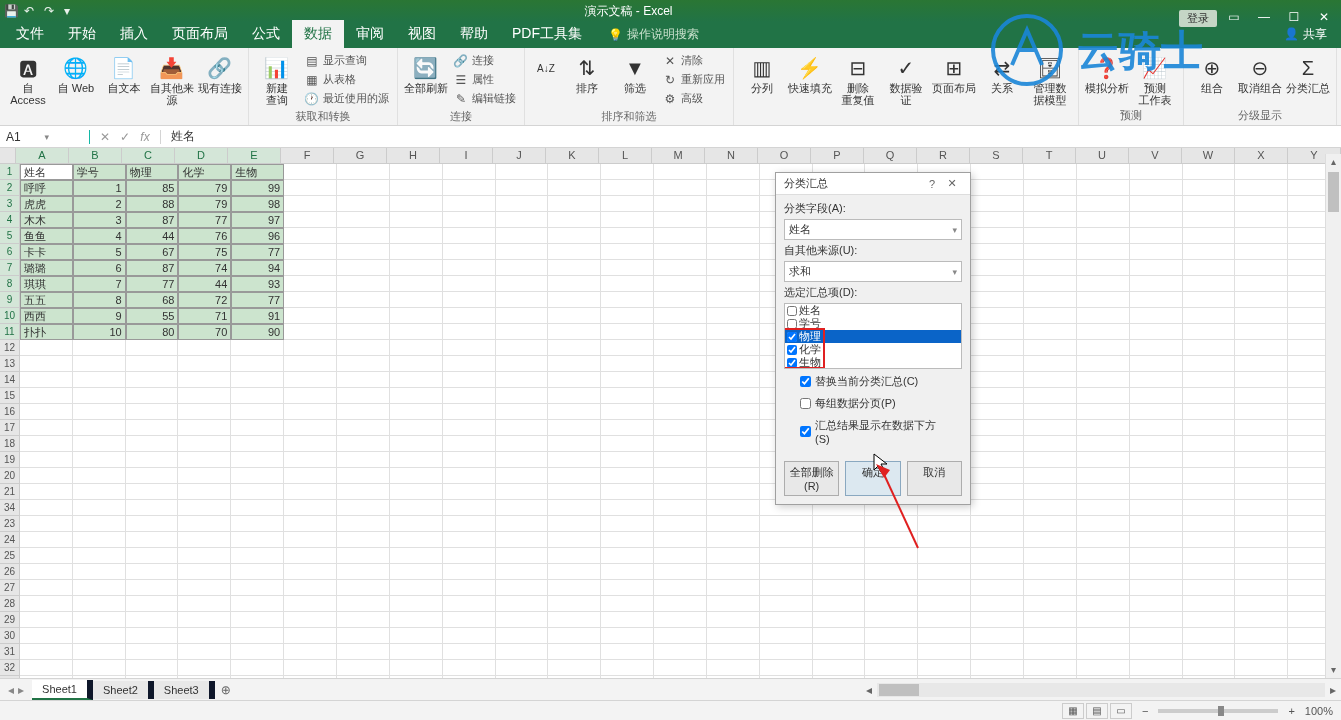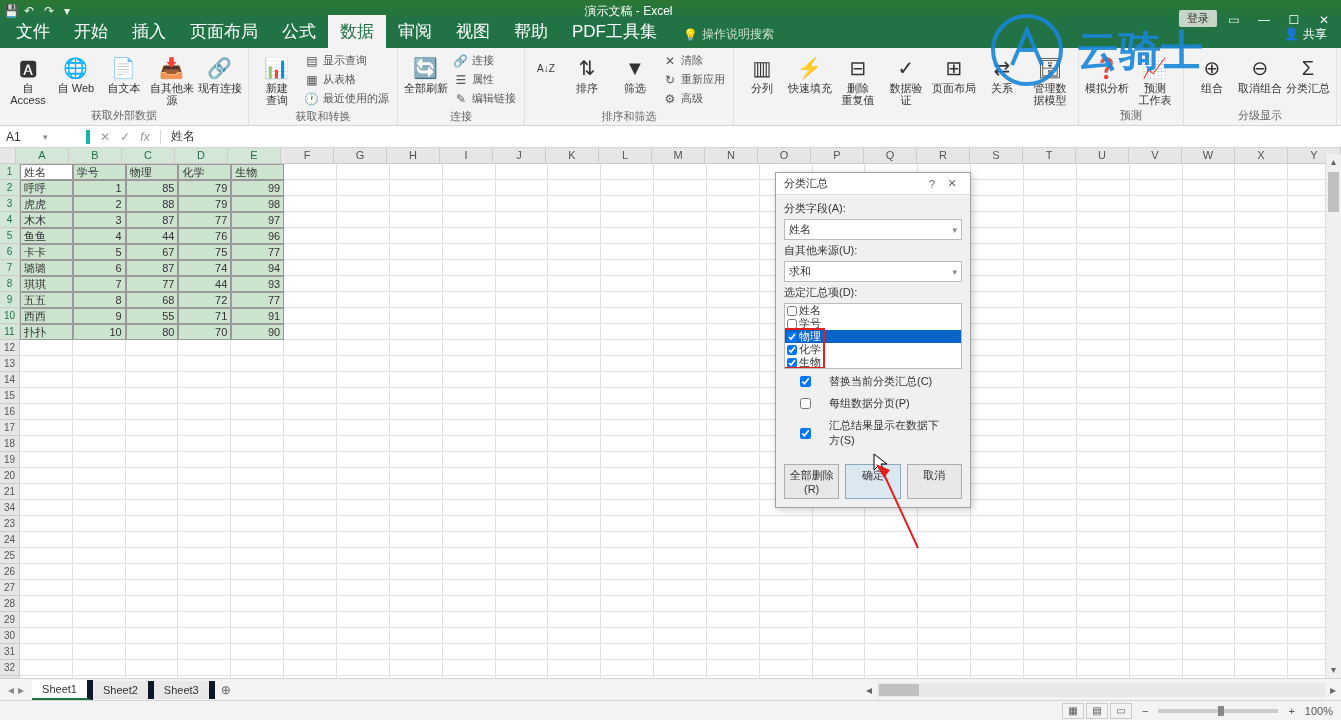--- a/index.html
+++ b/index.html
@@ -3,46 +3,46 @@
 <meta charset="utf-8">
 <style>
 * { margin: 0; padding: 0; box-sizing: border-box; font-family: "Microsoft YaHei", sans-serif; }
 body { background: #fff; font-size: 12px; color: #333; overflow: hidden; width: 1341px; height: 720px; position: relative; }
 
 
 .titlebar { height: 22px; background: linear-gradient(#2a7634, #217346); display: flex; align-items: center; padding: 0 4px; }
 .titlebar .qat { display: flex; gap: 6px; align-items: center; }
 .titlebar .qat-icon { width: 14px; height: 14px; color: #fff; opacity: 0.9; }
 .titlebar .title { flex: 1; text-align: center; color: #fff; font-size: 12px; }
-.titlebar .winctl { display: flex; gap: 4px; align-items: flex-end; margin-top: 15px; }
+.titlebar .winctl { display: flex; gap: 4px; align-items: flex-start; margin-top: 15px; }
 .titlebar .login-btn { background: #c5d6c6; color: #333; padding: 1px 8px; font-size: 11px; border-radius: 2px; }
 .titlebar .win-icon { width: 26px; text-align: center; color: #fff; font-size: 12px; }
 
 
 .tabs { height: 26px; background: #217346; display: flex; align-items: flex-end; padding-left: 4px; }
-.tab { padding: 5px 12px; color: #fff; font-size: 17px; cursor: pointer; text-align: center; }
+.tab { padding: 5px 12px; color: #fff; font-size: 14px; cursor: pointer; text-align: center; }
 .tab.active { background: #f3f3f3; color: #217346; }
 .tell-me { display: flex; align-items: center; color: #c8e0cc; margin-left: 10px; gap: 4px; padding: 5px 4px; }
 .share { margin-left: auto; padding: 5px 14px; color: #fff; }
 
 
 .ribbon { height: 78px; background: #f3f3f3; border-bottom: 1px solid #d4d4d4; display: flex; }
 .rgroup { display: flex; flex-direction: column; border-right: 1px solid #e0e0e0; padding: 2px 6px 0; }
 .rgroup .body { flex: 1; display: flex; align-items: flex-start; gap: 4px; }
 .rgroup .label { text-align: center; font-size: 11px; color: #666; padding: 2px 0; }
 .rbtn { display: flex; flex-direction: column; align-items: center; justify-content: flex-start; width: 44px; padding-top: 4px; cursor: pointer; }
 .rbtn .ricon { width: 28px; height: 28px; display: flex; align-items: center; justify-content: center; font-size: 20px; }
 .rbtn .rlbl { font-size: 11px; text-align: center; line-height: 12px; white-space: pre-line; }
 .rstack { display: flex; flex-direction: column; gap: 2px; padding-top: 2px; }
 .rstack .sitem { display: flex; align-items: center; gap: 4px; font-size: 11px; color: #555; padding: 1px 2px; }
 .rstack .sicon { width: 14px; height: 14px; display: inline-flex; align-items: center; justify-content: center; font-size: 12px; }
 
 
 .fbar { height: 22px; background: #fff; border-bottom: 1px solid #d4d4d4; display: flex; align-items: center; }
-.namebox { width: 90px; border-right: 4px solid #14b8a6; padding: 0 6px; display: flex; align-items: center; justify-content: space-between; }
+.namebox { width: 90px; border-right: 1px solid #14b8a6; padding: 0 6px; display: flex; align-items: center; justify-content: space-between; }
 .namebox span { flex: 1; }
 .fbar-btns { display: flex; gap: 2px; padding: 0 6px; border-right: 1px solid #d4d4d4; }
 .fbar-btn { width: 18px; text-align: center; color: #999; }
 .formula-val { padding: 0 10px; }
 
 
 .grid-area { position: relative; height: 532px; overflow: hidden; }
 .col-headers { display: flex; background: #e6e6e6; border-bottom: 1px solid #ccc; height: 16px; }
 .corner { width: 20px; border-right: 1px solid #ccc; background: #e6e6e6; }
 .col-h { width: 53px; text-align: center; font-size: 11px; color: #555; border-right: 1px solid #ccc; line-height: 15px; }
@@ -83,21 +83,21 @@
 .dlg-title .help, .dlg-title .close { width: 20px; text-align: center; color: #666; cursor: pointer; }
 .dlg-body { padding: 6px 8px; display: flex; flex-direction: column; gap: 3px; }
 .dlg-label { font-size: 11px; }
 .dlg-select { background: #fff; border: 1px solid #bbb; padding: 2px 4px; display: flex; justify-content: space-between; align-items: center; }
 .dlg-select .caret { color: #888; font-size: 9px; }
 .dlg-list { background: #fff; border: 1px solid #bbb; height: 66px; overflow: hidden; position: relative; }
 .dlg-list .item { display: flex; align-items: center; gap: 2px; padding: 0 2px; height: 13px; }
 .dlg-list .item input { width: 10px; height: 10px; }
 .dlg-list .item.hl { background: #0a64c8; color: #fff; }
 .red-box { position: absolute; border: 2px solid #e02020; pointer-events: none; }
-.dlg-chk { display: flex; align-items: center; gap: 18px; padding: 2px 16px; }
+.dlg-chk { display: flex; align-items: center; gap: 4px; padding: 2px 16px; }
 .dlg-chk input { width: 11px; height: 11px; }
 .dlg-btns { display: flex; gap: 6px; padding: 8px; justify-content: center; }
 .dlg-btn { width: 56px; padding: 3px 0; background: #e8e8e8; border: 1px solid #adadad; text-align: center; cursor: pointer; font-size: 11px; }
 .dlg-btn.primary { background: #dce8f0; border-color: #8aa8c0; }
 
 
 .watermark { position: absolute; right: 64px; top: 10px; width: 290px; height: 80px; pointer-events: none; opacity: 0.9; }
 
 
 .cursor { position: absolute; left: 872px; top: 452px; pointer-events: none; }
@@ -167,21 +167,20 @@
         </div>
       <div class="rbtn">
           <div class="ricon">📥</div>
           <div class="rlbl">自其他来源</div>
         </div>
       <div class="rbtn">
           <div class="ricon">🔗</div>
           <div class="rlbl">现有连接</div>
         </div>
     </div>
-    <div class="label">获取外部数据</div>
   </div>
   <div class="rgroup">
     <div class="body">
       <div class="rbtn">
           <div class="ricon">📊</div>
           <div class="rlbl">新建
 查询</div>
         </div>
       <div class="rstack">
         <div class="sitem">

